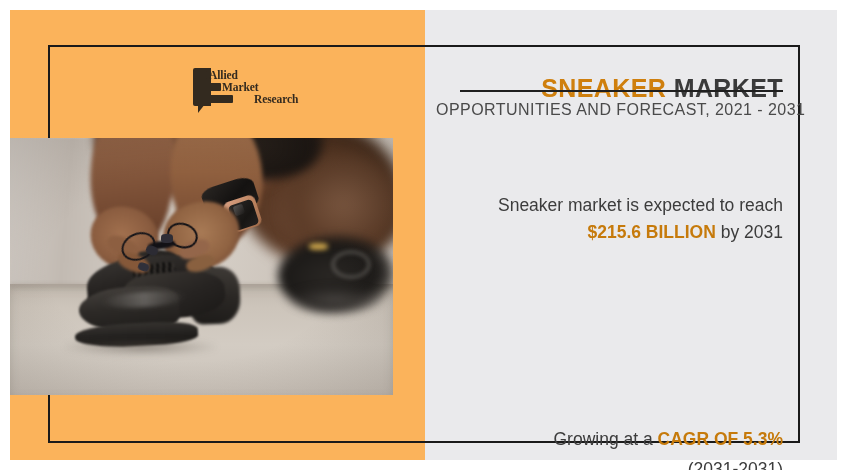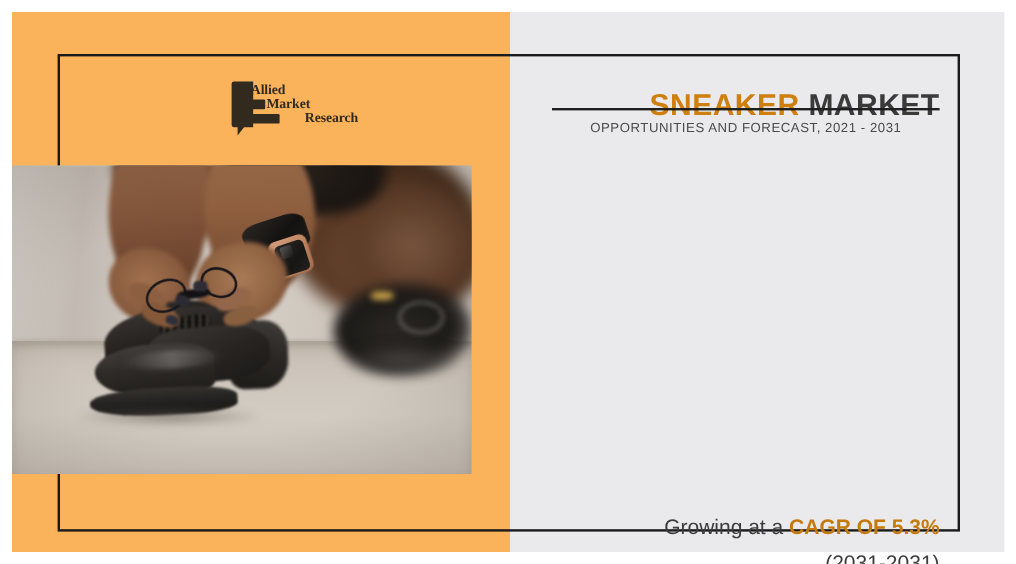--- a/index.html
+++ b/index.html
@@ -139,22 +139,22 @@
     font-size:11.5px;font-weight:600;letter-spacing:-.1px;line-height:11.6px;}
   .lt1{left:16px;top:2px;}
   .lt2{left:29px;top:14px;}
   .lt3{left:41px;top:26px;padding-left:20px;}
 
   
   .title{position:absolute;left:460px;top:74px;width:323px;text-align:right;
     font-size:25px;font-weight:700;letter-spacing:.4px;color:#3a3a3a;white-space:nowrap;}
   .title .hl{color:#cf7f0d;}
   .title-rule{position:absolute;left:460px;top:90px;width:323px;height:2px;background:#1f1f1f;}
-  .subtitle{position:absolute;left:460px;top:101px;width:323px;text-align:center;
-    font-size:11px;letter-spacing:.45px;color:#4a4a4a;white-space:nowrap;}
+  .subtitle{position:absolute;left:436px;top:101px;width:323px;text-align:center;
+    font-size:16px;letter-spacing:.45px;color:#4a4a4a;white-space:nowrap;}
 
   .stmt{position:absolute;left:420px;top:192px;width:363px;text-align:right;
     font-size:17.5px;line-height:27px;color:#3c3c3c;}
   .stmt .hl{color:#c67a0b;font-weight:700;}
 
   .cagr{position:absolute;left:420px;top:376px;width:363px;text-align:right;
     font-size:17.5px;line-height:30px;color:#3c3c3c;margin-top:48px;}
   .cagr .hl{color:#c67a0b;font-weight:700;}
 </style>
 </head>
@@ -217,16 +217,17 @@
     <div class="logo-bar lb3"></div>
     <div class="logo-txt lt1">Allied</div>
     <div class="logo-txt lt2">Market</div>
     <div class="logo-txt lt3">Research</div>
   </div>
 
   <div class="title"><span class="hl">SNEAKER</span><span> MARKET</span></div>
   <div class="title-rule"></div>
   <div class="subtitle">OPPORTUNITIES AND FORECAST, 2021 - 2031</div>
 
+  <div class="stmt"><span>Sneaker market is expected to reach</span><br><span class="hl">$215.6 BILLION</span><span> by 2031</span></div>
 
   <div class="cagr"><span>Growing at a </span><span class="hl">CAGR OF 5.3%</span><br><span>(2031-2031)</span></div>
 
 </div>
 
 </body></html>

